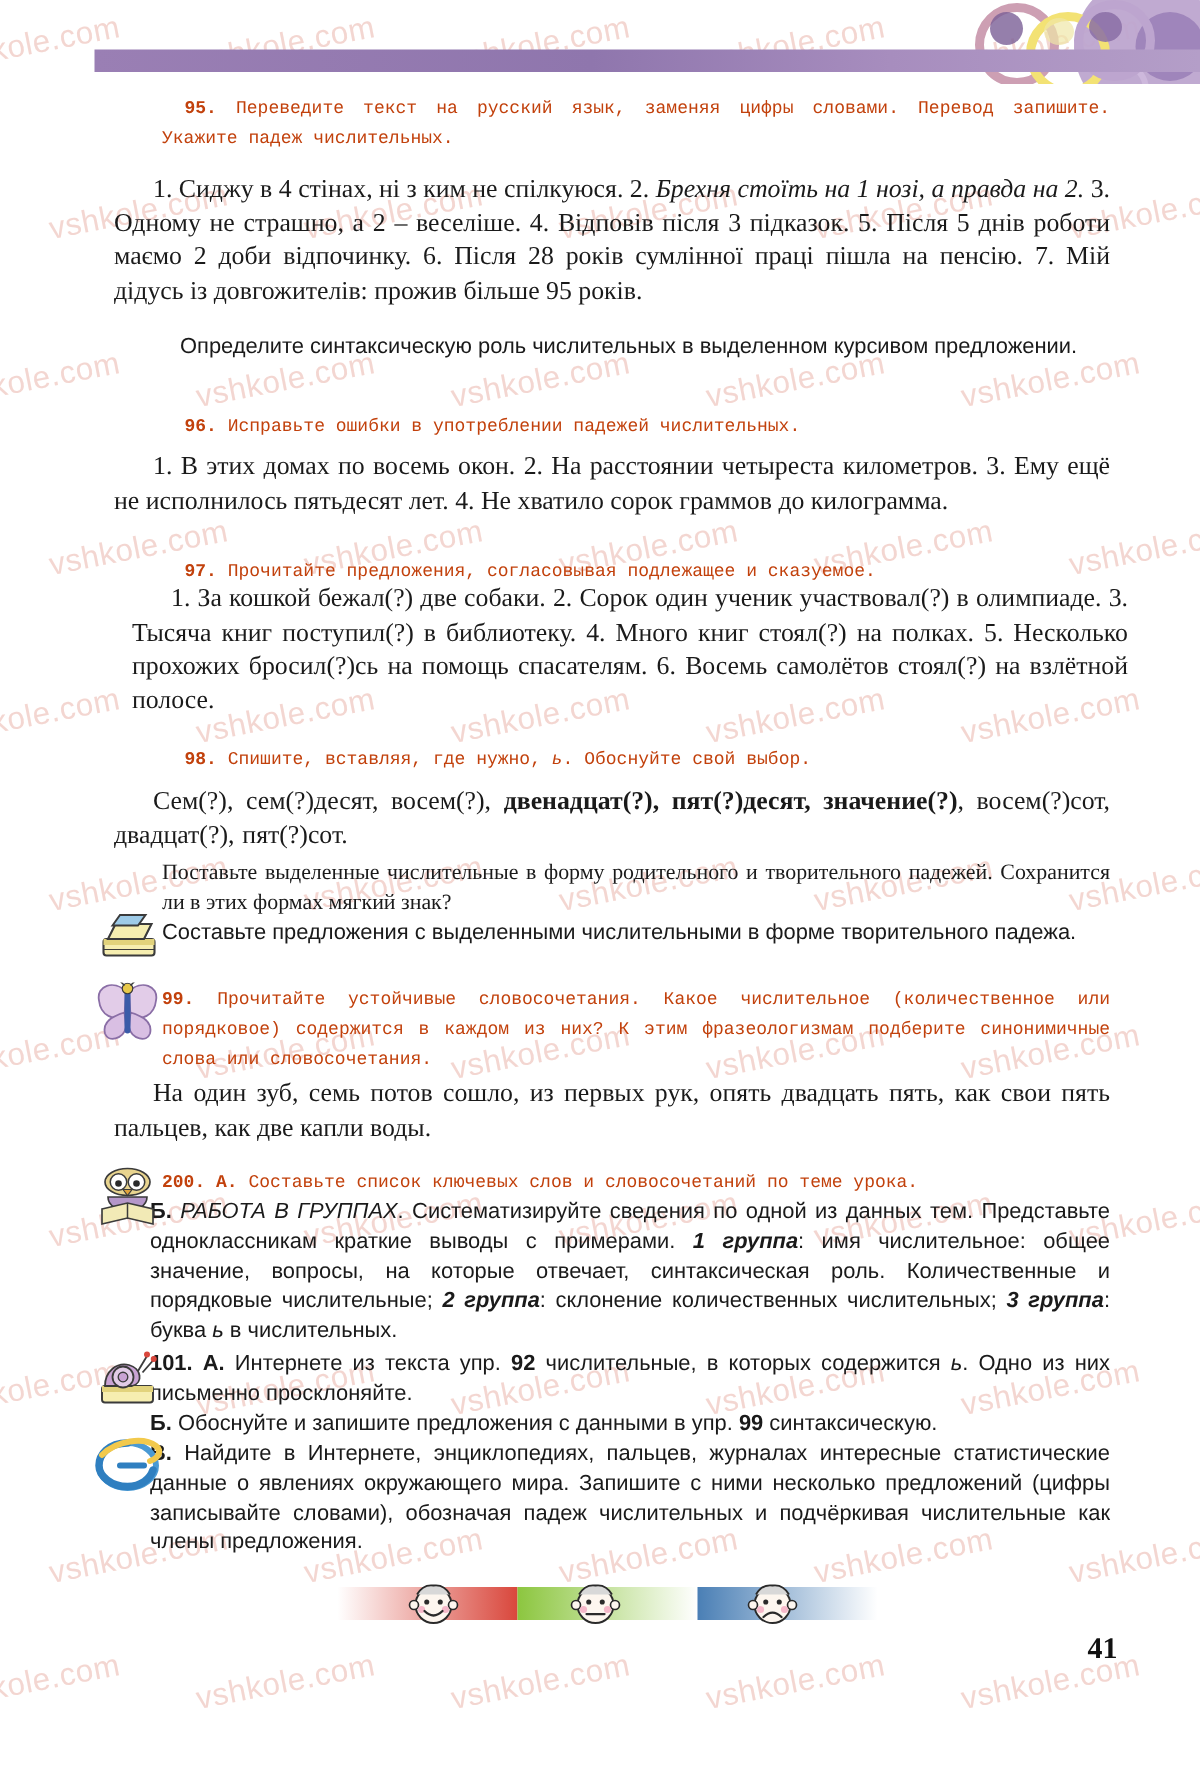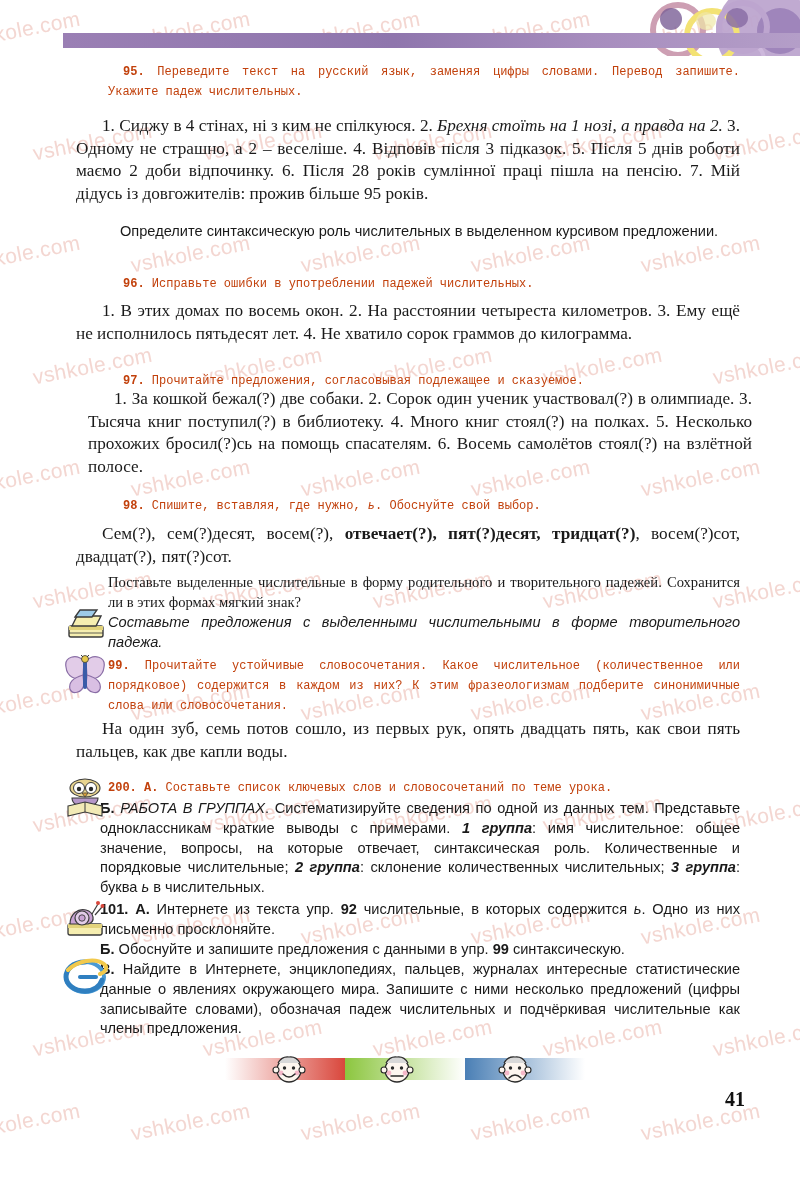--- a/index.html
+++ b/index.html
@@ -253,28 +253,28 @@
 
   <div class="block serif indent" style="left:76px; top:388px; width:664px;margin-left:12px;">
     <span>1. За кошкой бежал(?) две собаки. 2. Сорок один ученик участвовал(?) в олимпиаде. 3. Тысяча книг поступил(?) в библиотеку. 4. Много книг стоял(?) на полках. 5. Несколько прохожих бросил(?)сь на помощь спасателям. 6. Восемь самолётов стоял(?) на взлётной полосе.</span>
   </div>
 
   <div class="block task-head indent-sm" style="left:108px; top:497px; width:632px;">
     <b class="num">98.</b><span> Спишите, вставляя, где нужно, </span><i>ь</i><span>. Обоснуйте свой выбор.</span>
   </div>
 
   <div class="block serif serif-wide indent" style="left:76px; top:523px; width:664px;">
-    <span>Сем(?),  сем(?)десят,  восем(?),  </span><b>отвечает(?),  пят(?)десят,  тридцат(?)</b><span>, восем(?)сот, двадцат(?), пят(?)сот.</span>
+    <span>Сем(?),  сем(?)десят,  восем(?),  </span><b>двенадцат(?),  пят(?)десят,  значение(?)</b><span>, восем(?)сот, двадцат(?), пят(?)сот.</span>
   </div>
 
   <div class="block sans" style="left:108px; top:573px; width:632px;font-family:Liberation Serif, serif;">
     <span>Поставьте выделенные числительные в форму родительного и творительного падежей. Сохранится ли в этих формах мягкий знак?</span>
   </div>
 
-  <div class="block sans" style="left:108px; top:613px; width:632px;font-style:italic;">
+  <div class="block sans" style="left:108px; top:613px; width:632px;">
     <span>Составьте предложения с выделенными числительными в форме творительного падежа.</span>
   </div>
 
   <svg class="margin-icon" style="left:63px; top:608px;" width="44" height="34" viewBox="0 0 44 34">
     <rect x="6" y="18" width="34" height="11" rx="2" fill="#f6eeb0" stroke="#3b3b3b" stroke-width="1.4"></rect>
     <rect x="6" y="18" width="34" height="4" fill="#e2d37c" stroke="none"></rect>
     <path d="M9 18 L14 8 L38 8 L33 18 Z" fill="#f6eeb0" stroke="#3b3b3b" stroke-width="1.4"></path>
     <path d="M12 9 L17 2 L34 2 L29 9 Z" fill="#9ecbe8" stroke="#3b3b3b" stroke-width="1.3"></path>
     <line x1="6" y1="25" x2="40" y2="25" stroke="#3b3b3b" stroke-width="0.8"></line>
   </svg>

